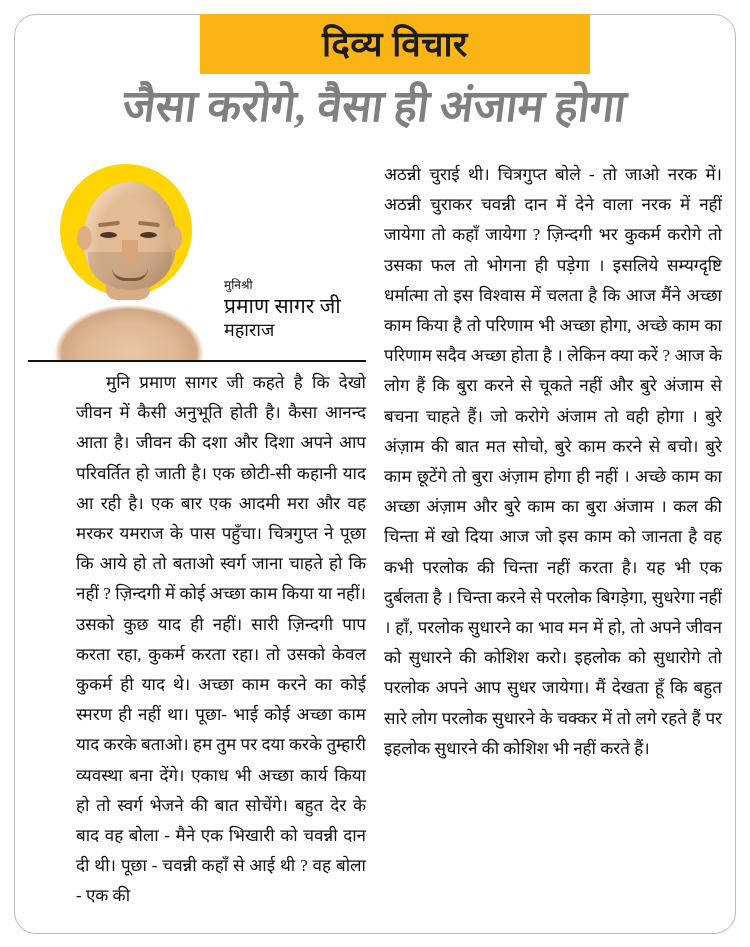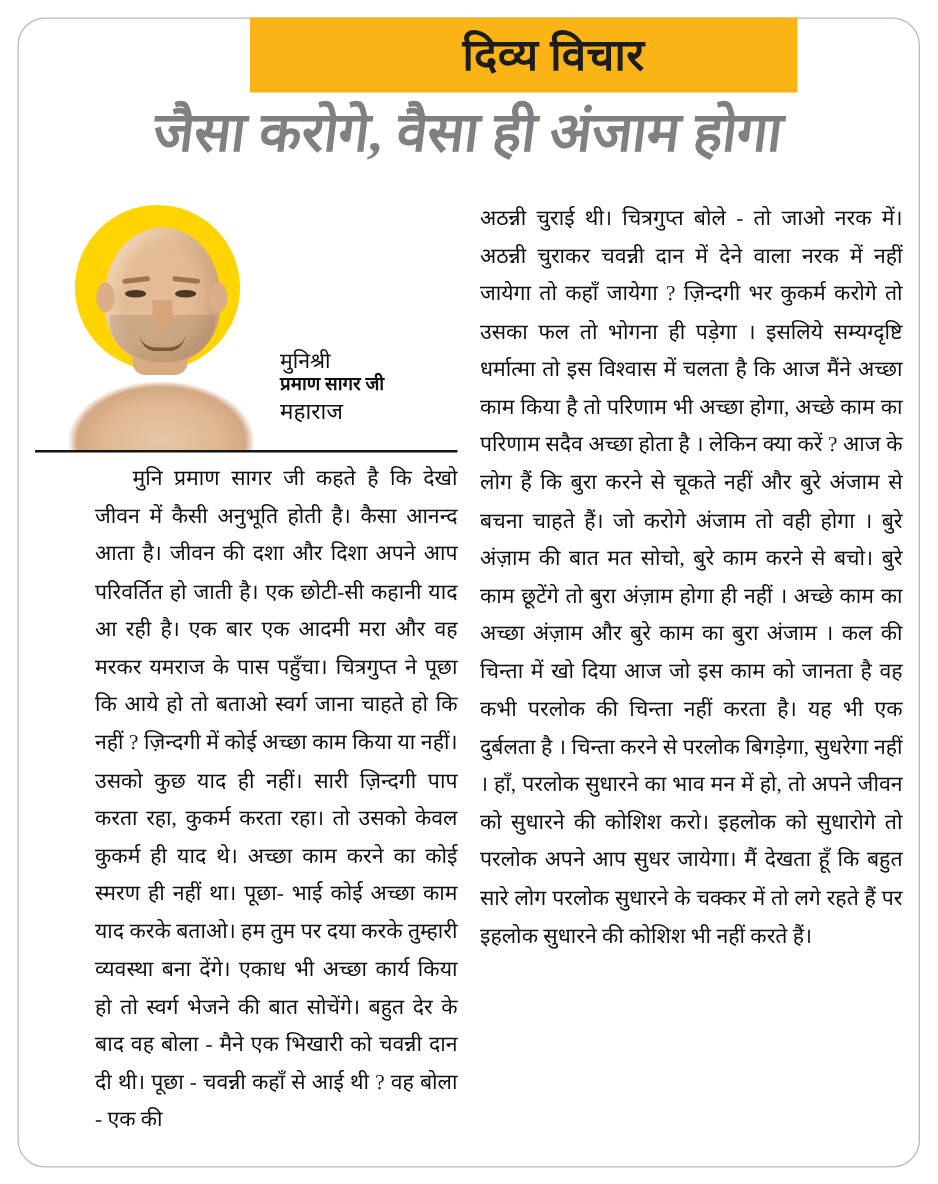--- a/index.html
+++ b/index.html
@@ -42,21 +42,20 @@
     position: absolute;
     left: 200px;
     top: 14px;
     width: 390px;
     height: 60px;
     background: #FBB415;
     display: flex;
     align-items: center;
     justify-content: center;
     z-index: 3;
-    padding-left: 48px;
   }
   .masthead-title {
     font-family: "Liberation Serif", "DejaVu Serif", serif;
     font-weight: bold;
     font-size: 35px;
     line-height: 1;
     color: #1c1c1c;
     letter-spacing: 0.5px;
     white-space: nowrap;
   }
@@ -211,22 +210,22 @@
 
   .byline {
     position: absolute;
     left: 196px;
     top: 118px;
     width: 142px;
     text-align: left;
     font-family: "Liberation Serif", "DejaVu Serif", serif;
     color: #111111;
   }
-  .byline-pre   { font-size: 17px; line-height: 1.25; }
-  .byline-name  { font-size: 15px; line-height: 1.25; font-weight: bold; white-space: nowrap; }
+  .byline-pre   { font-size: 12px; line-height: 1.25; }
+  .byline-name  { font-size: 21px; line-height: 1.25; font-weight: normal; white-space: nowrap; }
   .byline-post  { font-size: 18px; line-height: 1.25; }
 
   .rule {
     width: 338px;
     height: 0;
     border-top: 2.4px solid #141414;
     margin: 2px 0 6px 0;
   }
 
   .body-text {

